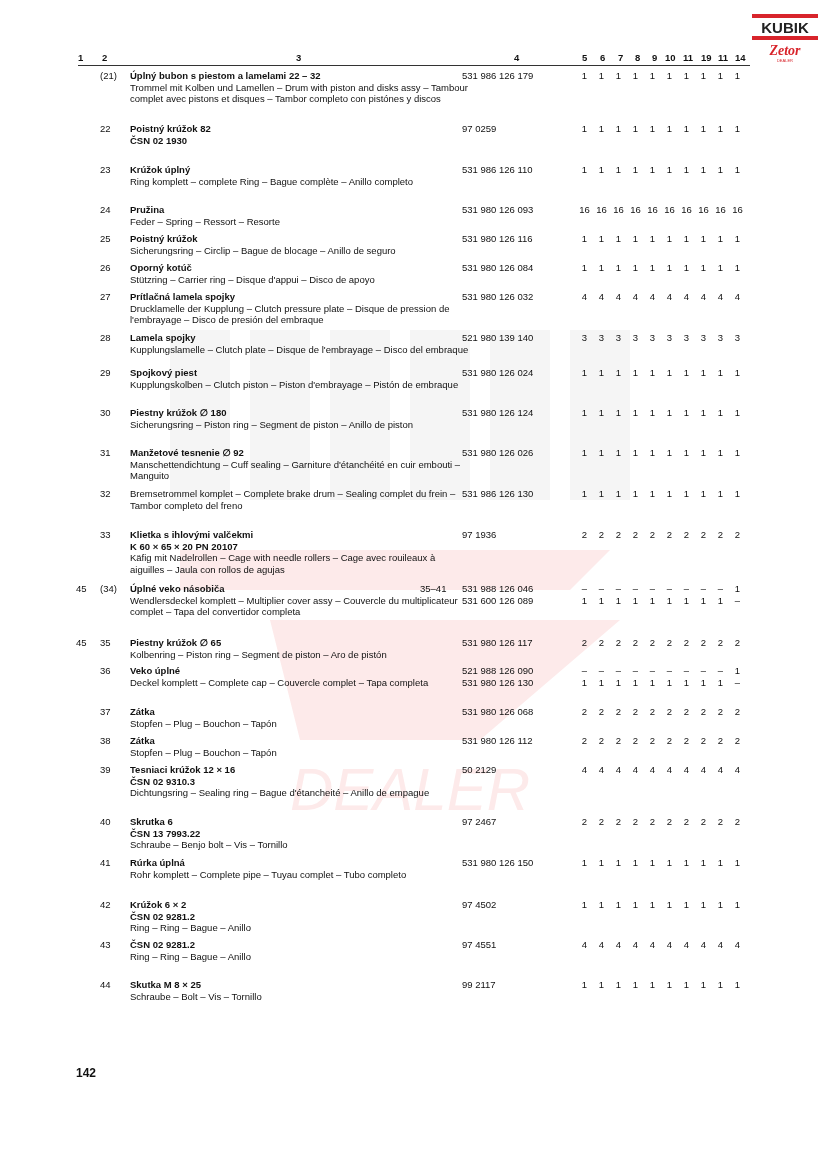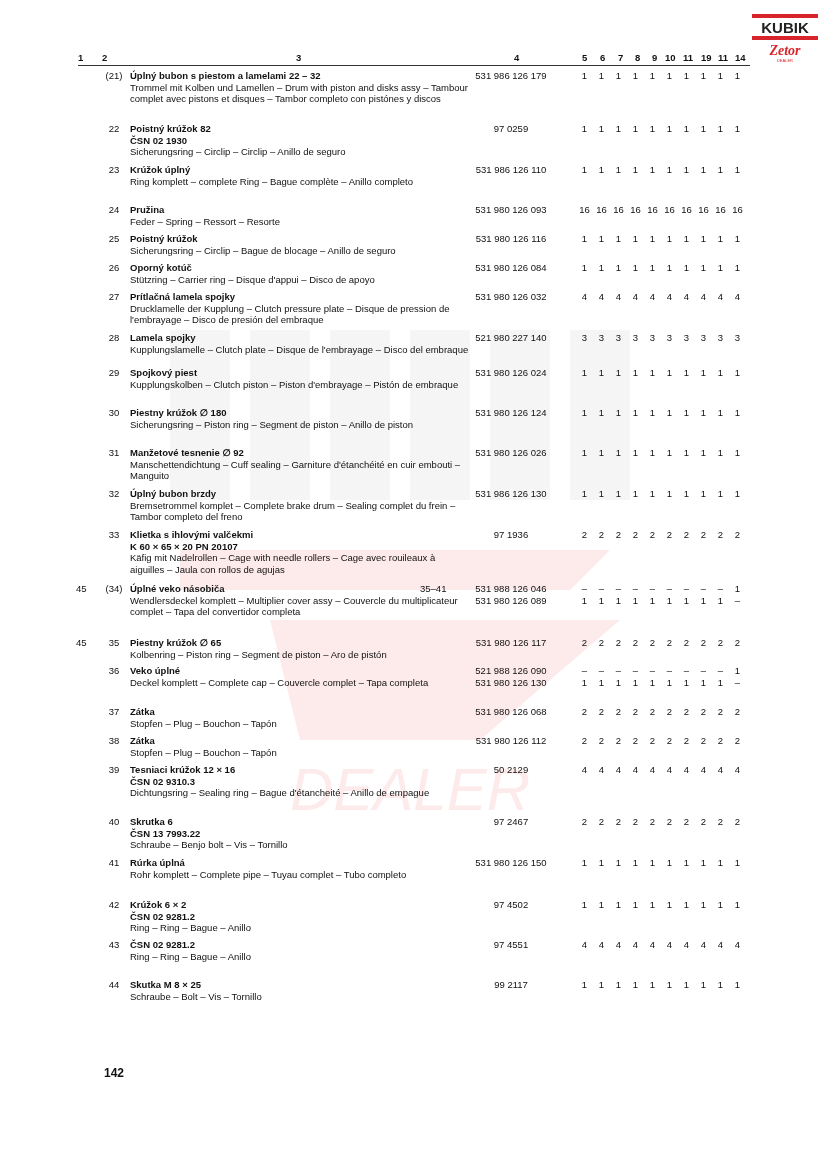--- a/index.html
+++ b/index.html
@@ -5,29 +5,29 @@
   html, body { margin:0; padding:0; background:#fff; }
   body { width:826px; height:1169px; position:relative; overflow:hidden;
          font-family:"Liberation Sans", sans-serif; color:#111; }
   .watermark { position:absolute; left:150px; top:330px; width:520px; height:500px; pointer-events:none; }
   .logo { position:absolute; left:752px; top:12px; width:66px; height:50px; }
   .hdr { position:absolute; top:50px; left:0; width:826px; height:14px; font-size:9.5px; font-weight:bold; }
   .hdr span { position:absolute; top:2px; }
   .hdr-rule { position:absolute; top:65px; left:78px; width:672px; border-top:1px solid #333; }
   .row { position:absolute; left:0; width:826px; font-size:9.5px; line-height:11.5px; }
   .c1 { position:absolute; left:76px; width:18px; }
-  .c2 { position:absolute; left:100px; width:28px;text-align:center; }
+  .c2 { position:absolute; left:100px; width:28px; }
   .c3 { position:absolute; left:130px; width:340px; }
   .c3 .name { font-weight:bold; }
   .c3 .std { font-weight:bold; }
   .ref { position:absolute; left:420px; width:40px; }
-  .c4 { position:absolute; left:462px; width:98px; text-align:center; }
+  .c4 { position:absolute; left:462px; width:98px; text-align:left; }
   .qty { position:absolute; left:576px; width:176px; }
   .qty span { display:inline-block; width:17px; text-align:center; }
-  .pageno { position:absolute; left:76px; top:1066px; font-size:12px; font-weight:bold;margin-left:28px; }
+  .pageno { position:absolute; left:76px; top:1066px; font-size:12px; font-weight:bold; }
 </style>
 </head>
 <body>
 
 <svg class="watermark" viewBox="0 0 520 500">
   <g fill="#f5f5f5">
     <rect x="20" y="0" width="60" height="170"></rect>
       <rect x="100" y="0" width="60" height="170"></rect>
     <rect x="180" y="0" width="60" height="170"></rect>
       <rect x="260" y="0" width="60" height="170"></rect>
@@ -81,21 +81,20 @@
       <div class="qty">
         <div><span>1</span><span>1</span><span>1</span><span>1</span><span>1</span><span>1</span><span>1</span><span>1</span><span>1</span><span>1</span></div>
       </div>
     </div>
     <div class="row" style="top: 123px;">
       <div class="c1"></div>
       <div class="c2">22</div>
       <div class="c3">
         <div class="name">Poistný krúžok 82</div>
         <div class="std">ČSN 02 1930</div>
-        <div class="desc">Sicherungsring – Circlip – Circlip – Anillo de seguro</div>
       </div>
       <div class="c4">
         <div>97 0259</div>
       </div>
       <div class="qty">
         <div><span>1</span><span>1</span><span>1</span><span>1</span><span>1</span><span>1</span><span>1</span><span>1</span><span>1</span><span>1</span></div>
       </div>
     </div>
     <div class="row" style="top: 164px;">
       <div class="c1"></div>
@@ -168,21 +167,21 @@
       </div>
     </div>
     <div class="row" style="top: 332px;">
       <div class="c1"></div>
       <div class="c2">28</div>
       <div class="c3">
         <div class="name">Lamela spojky</div>
         <div class="desc">Kupplungslamelle – Clutch plate – Disque de l'embrayage – Disco del embraque</div>
       </div>
       <div class="c4">
-        <div>521 980 227 140</div>
+        <div>521 980 139 140</div>
       </div>
       <div class="qty">
         <div><span>3</span><span>3</span><span>3</span><span>3</span><span>3</span><span>3</span><span>3</span><span>3</span><span>3</span><span>3</span></div>
       </div>
     </div>
     <div class="row" style="top: 367px;">
       <div class="c1"></div>
       <div class="c2">29</div>
       <div class="c3">
         <div class="name">Spojkový piest</div>
@@ -220,21 +219,20 @@
         <div>531 980 126 026</div>
       </div>
       <div class="qty">
         <div><span>1</span><span>1</span><span>1</span><span>1</span><span>1</span><span>1</span><span>1</span><span>1</span><span>1</span><span>1</span></div>
       </div>
     </div>
     <div class="row" style="top: 488px;">
       <div class="c1"></div>
       <div class="c2">32</div>
       <div class="c3">
-        <div class="name">Úplný bubon brzdy</div>
         <div class="desc">Bremsetrommel komplet – Complete brake drum – Sealing complet du frein – Tambor completo del freno</div>
       </div>
       <div class="c4">
         <div>531 986 126 130</div>
       </div>
       <div class="qty">
         <div><span>1</span><span>1</span><span>1</span><span>1</span><span>1</span><span>1</span><span>1</span><span>1</span><span>1</span><span>1</span></div>
       </div>
     </div>
     <div class="row" style="top: 529px;">
@@ -255,21 +253,21 @@
     <div class="row" style="top: 583px;">
       <div class="c1">45</div>
       <div class="c2">(34)</div>
       <div class="c3">
         <div class="name">Úplné veko násobiča</div>
         <div class="desc">Wendlersdeckel komplett – Multiplier cover assy – Couvercle du multiplicateur complet – Tapa del convertidor completa</div>
       </div>
       <div class="ref">35–41</div>
       <div class="c4">
         <div>531 988 126 046</div>
-        <div>531 980 126 089</div>
+        <div>531 600 126 089</div>
       </div>
       <div class="qty">
         <div><span>–</span><span>–</span><span>–</span><span>–</span><span>–</span><span>–</span><span>–</span><span>–</span><span>–</span><span>1</span></div>
         <div><span>1</span><span>1</span><span>1</span><span>1</span><span>1</span><span>1</span><span>1</span><span>1</span><span>1</span><span>–</span></div>
       </div>
     </div>
     <div class="row" style="top: 637px;">
       <div class="c1">45</div>
       <div class="c2">35</div>
       <div class="c3">

